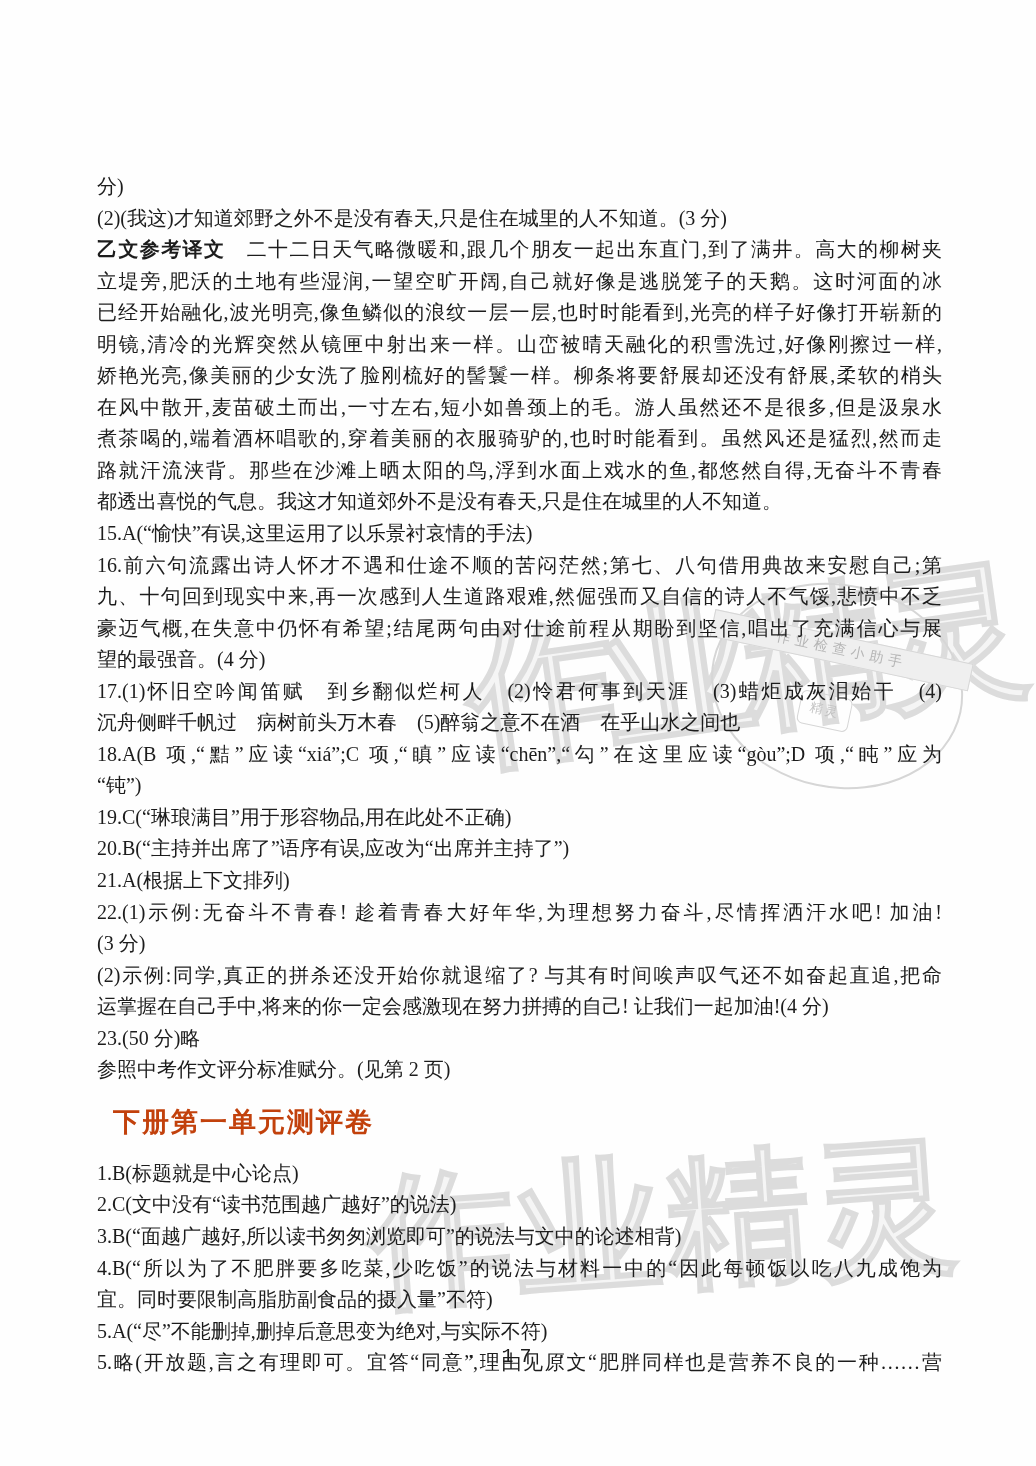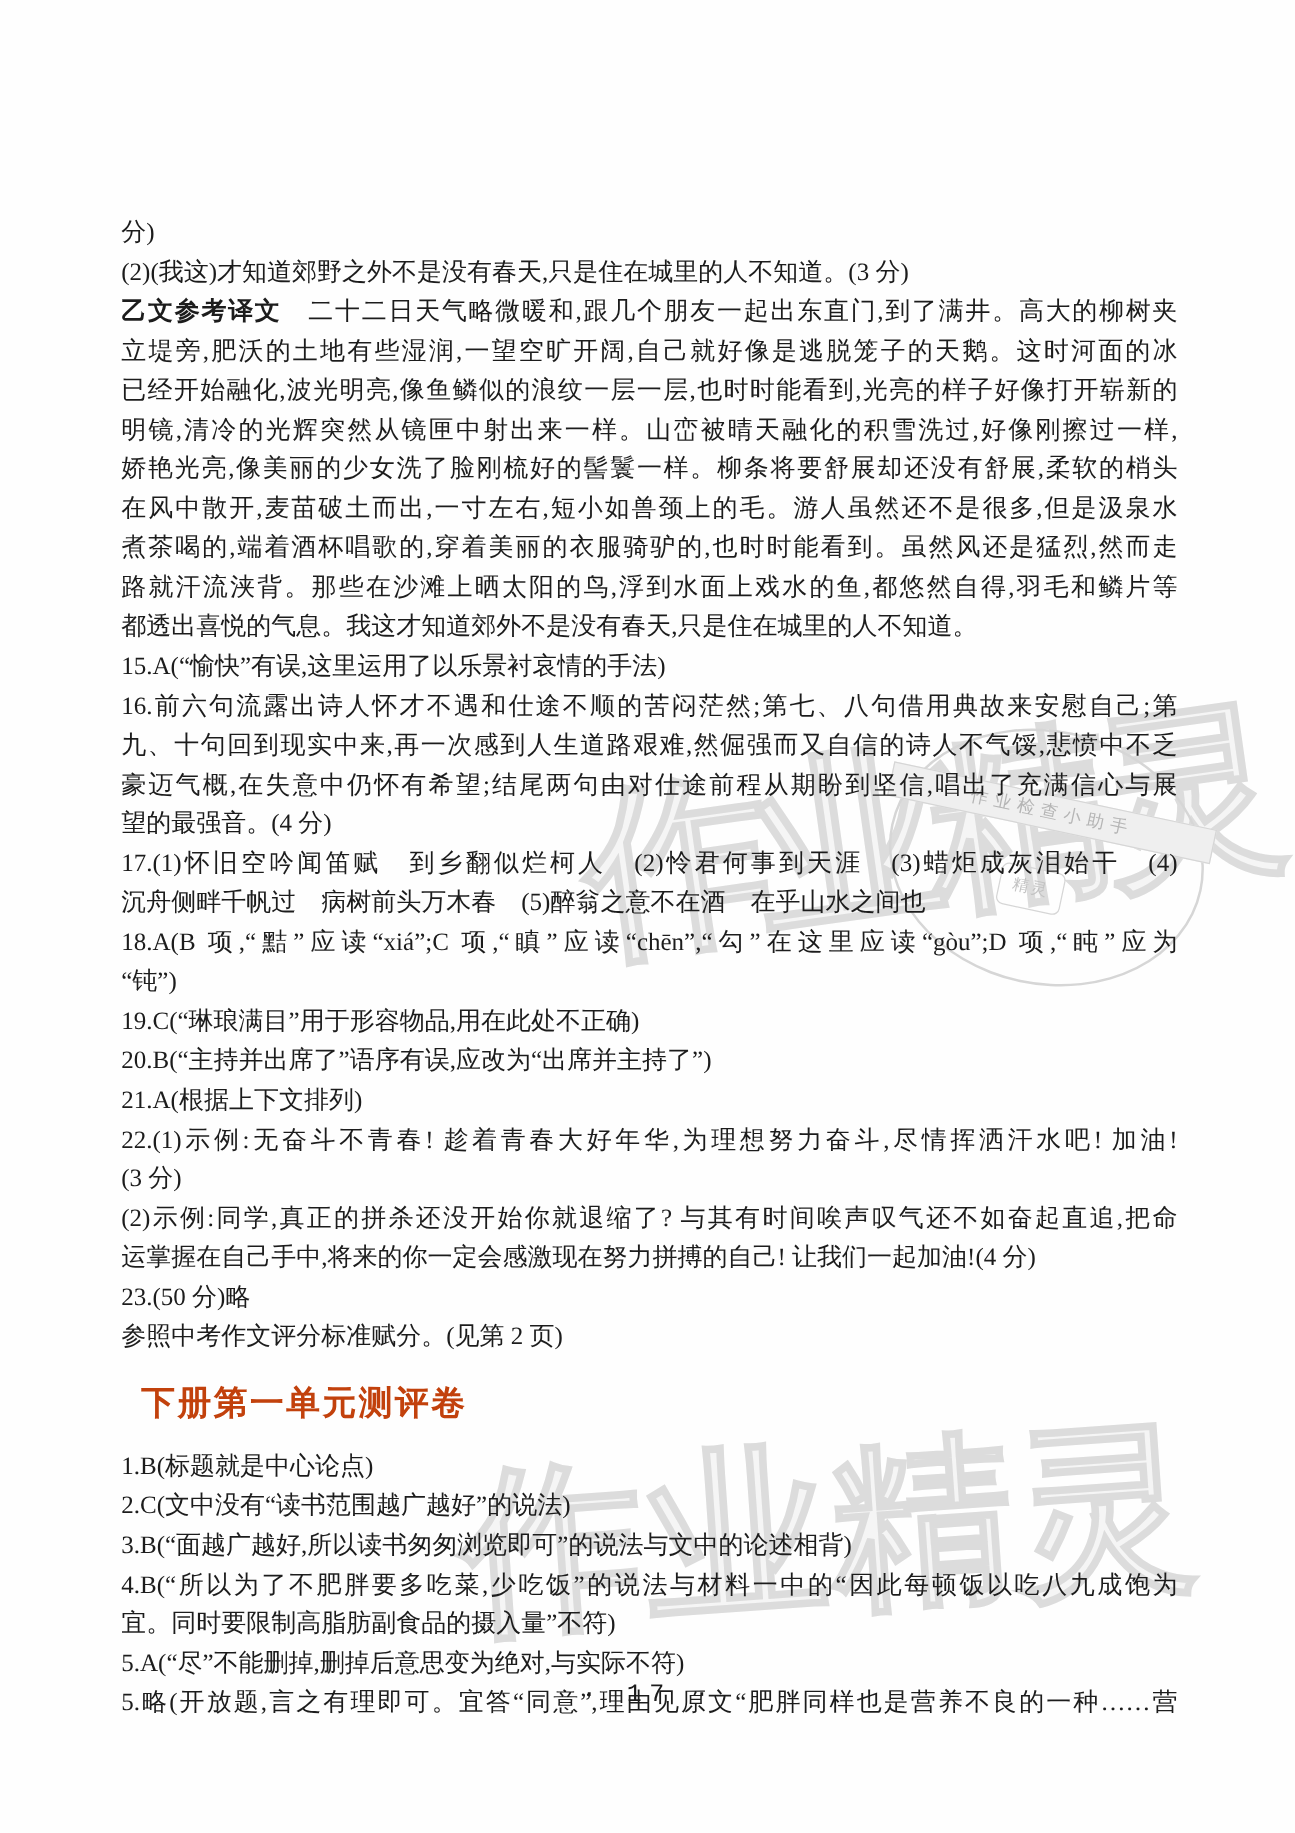--- a/index.html
+++ b/index.html
@@ -69,21 +69,21 @@
     <div class="lines" id="pre-lines">
         <div class="line">分)</div>
         <div class="line">(2)(我这)才知道郊野之外不是没有春天,只是住在城里的人不知道。(3 分)</div>
         <div class="line j"><b class="lead">乙文参考译文</b>　二十二日天气略微暖和,跟几个朋友一起出东直门,到了满井。高大的柳树夹</div>
         <div class="line j">立堤旁,肥沃的土地有些湿润,一望空旷开阔,自己就好像是逃脱笼子的天鹅。这时河面的冰</div>
         <div class="line j">已经开始融化,波光明亮,像鱼鳞似的浪纹一层一层,也时时能看到,光亮的样子好像打开崭新的</div>
         <div class="line j">明镜,清冷的光辉突然从镜匣中射出来一样。山峦被晴天融化的积雪洗过,好像刚擦过一样,</div>
         <div class="line j">娇艳光亮,像美丽的少女洗了脸刚梳好的髻鬟一样。柳条将要舒展却还没有舒展,柔软的梢头</div>
         <div class="line j">在风中散开,麦苗破土而出,一寸左右,短小如兽颈上的毛。游人虽然还不是很多,但是汲泉水</div>
         <div class="line j">煮茶喝的,端着酒杯唱歌的,穿着美丽的衣服骑驴的,也时时能看到。虽然风还是猛烈,然而走</div>
-        <div class="line j">路就汗流浃背。那些在沙滩上晒太阳的鸟,浮到水面上戏水的鱼,都悠然自得,羽毛和鳞片等</div>
+        <div class="line j">路就汗流浃背。那些在沙滩上晒太阳的鸟,浮到水面上戏水的鱼,都悠然自得,无奋斗不青春</div>
         <div class="line">都透出喜悦的气息。我这才知道郊外不是没有春天,只是住在城里的人不知道。</div>
         <div class="line">15.A(“愉快”有误,这里运用了以乐景衬哀情的手法)</div>
         <div class="line j">16.前六句流露出诗人怀才不遇和仕途不顺的苦闷茫然;第七、八句借用典故来安慰自己;第</div>
         <div class="line j">九、十句回到现实中来,再一次感到人生道路艰难,然倔强而又自信的诗人不气馁,悲愤中不乏</div>
         <div class="line j">豪迈气概,在失意中仍怀有希望;结尾两句由对仕途前程从期盼到坚信,唱出了充满信心与展</div>
         <div class="line">望的最强音。(4 分)</div>
         <div class="line j">17.(1)怀旧空吟闻笛赋　到乡翻似烂柯人　(2)怜君何事到天涯　(3)蜡炬成灰泪始干　(4)</div>
         <div class="line">沉舟侧畔千帆过　病树前头万木春　(5)醉翁之意不在酒　在乎山水之间也</div>
         <div class="line j">18.A(B 项,“黠”应读“xiá”;C 项,“瞋”应读“chēn”,“勾”在这里应读“gòu”;D 项,“盹”应为</div>
         <div class="line">“钝”)</div>

